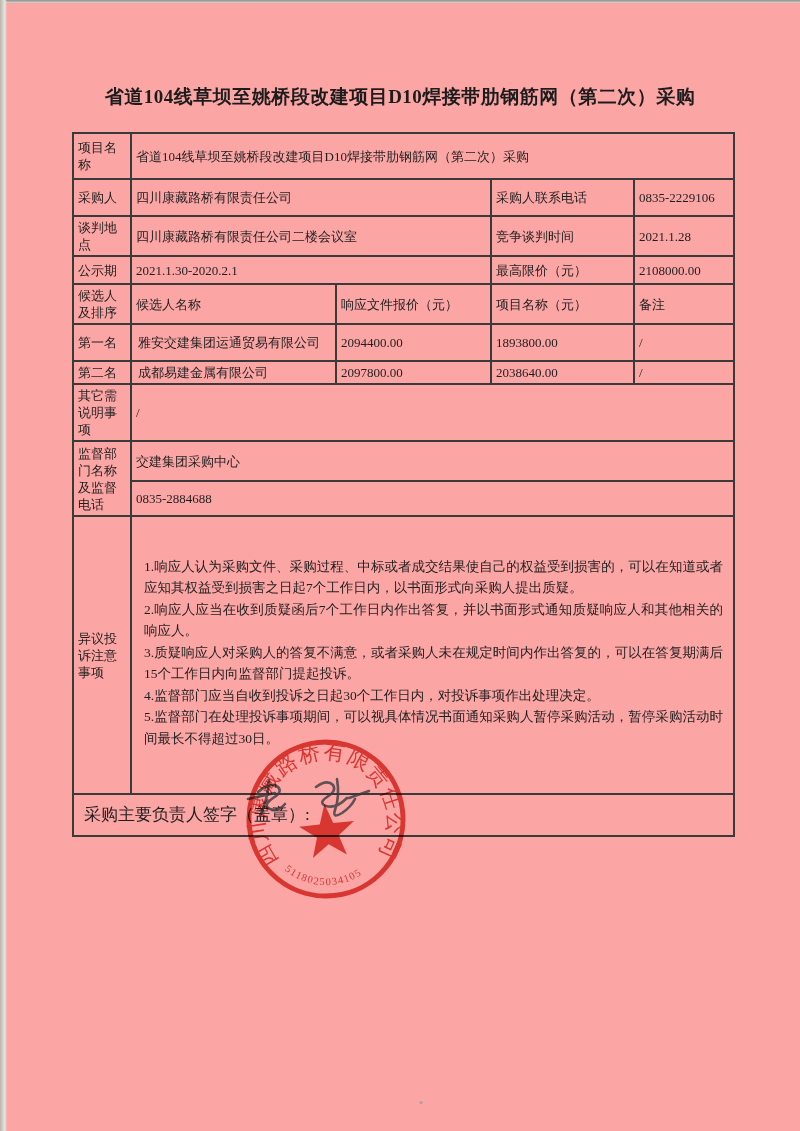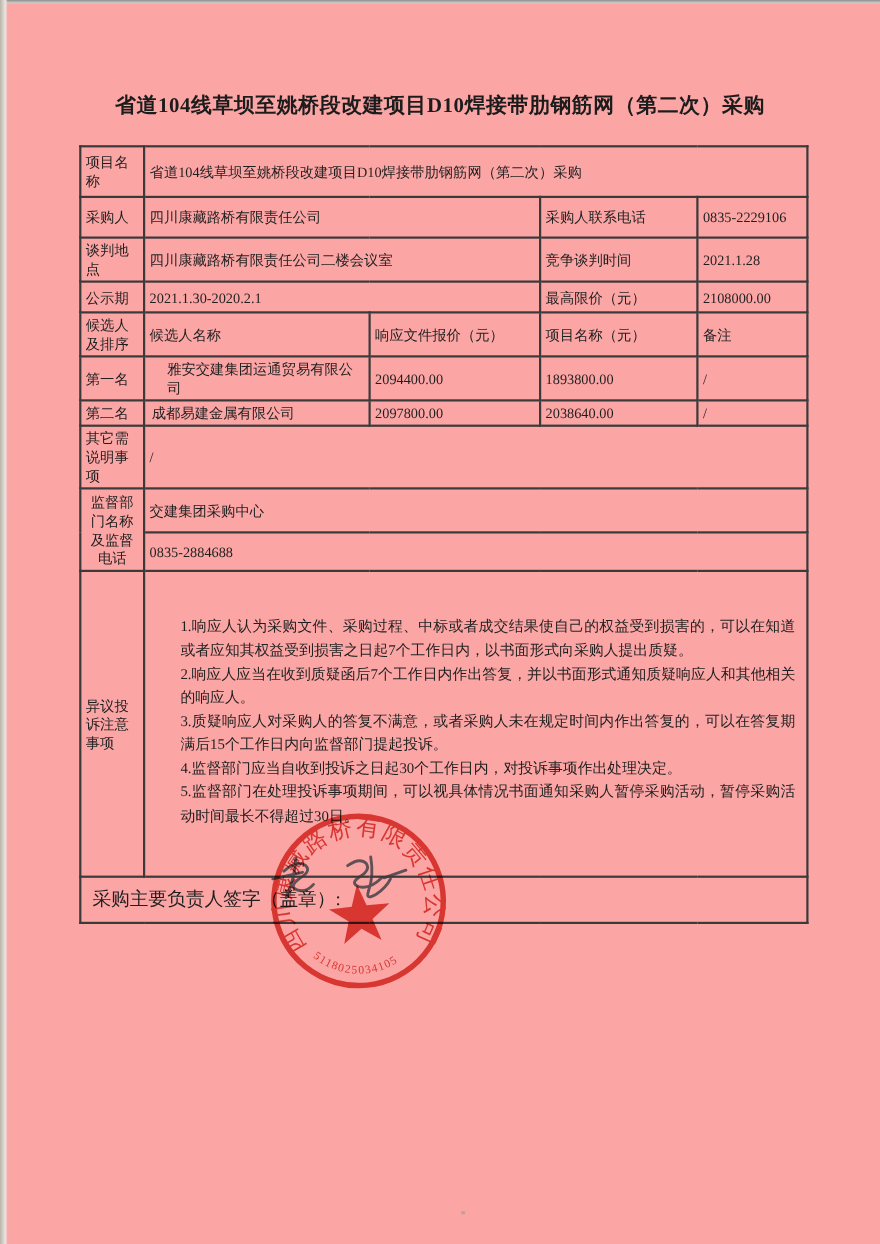--- a/index.html
+++ b/index.html
@@ -24,27 +24,26 @@
   }
   table.main td{
     border:2px solid #3a3a3a;
     font-size:13px;line-height:17px;color:#1f1f1f;
     padding:2px 4px;vertical-align:middle;
     overflow:hidden;
   }
   td.lbl{padding-left:5px;}
   td.ctr{text-align:left;}
   td.content{padding-left:9px;}
-  td.lbl-ctr{text-align:center;padding-left:2px;padding-right:2px;}
+  td.lbl-ctr{text-align:left;padding-left:2px;padding-right:2px;}
   .objection-cell{vertical-align:bottom;}
   .objection-text{
     padding:0 6px 5px 8px;
     font-size:13.5px;line-height:21.5px;
     text-align:justify;
-    margin-left:20px;
   }
   .sig-cell{position:relative;}
   .sig-label{padding-left:6px;font-size:17px;}
 
   .stamp{position:absolute;left:240px;top:733px;width:172px;height:172px;
     transform:rotate(-6deg);mix-blend-mode:multiply;opacity:.92;}
   .stamp text{font-family:"Liberation Serif","DejaVu Serif",serif;}
   .signature{position:absolute;left:238px;top:768px;width:150px;height:70px;opacity:.9;}
 </style>
 </head>
@@ -98,21 +97,21 @@
     <tr style="height:37px">
       <td class="lbl">候选人及排序</td>
       <td class="ctr">候选人名称</td>
       <td class="ctr">响应文件报价（元）</td>
       <td class="ctr">项目名称（元）</td>
       <td class="ctr">备注</td>
     </tr>
 
     <tr style="height:37px">
       <td class="lbl">第一名</td>
-      <td class="content" style="padding-left:20px">雅安交建集团运通贸易有限公司</td>
+      <td class="content" style="padding-left:6px">雅安交建集团运通贸易有限公司</td>
       <td class="ctr">2094400.00</td>
       <td class="ctr">1893800.00</td>
       <td class="ctr">/</td>
     </tr>
 
     <tr style="height:20px">
       <td class="lbl">第二名</td>
       <td class="content" style="padding-left:6px">成都易建金属有限公司</td>
       <td class="ctr">2097800.00</td>
       <td class="ctr">2038640.00</td>

